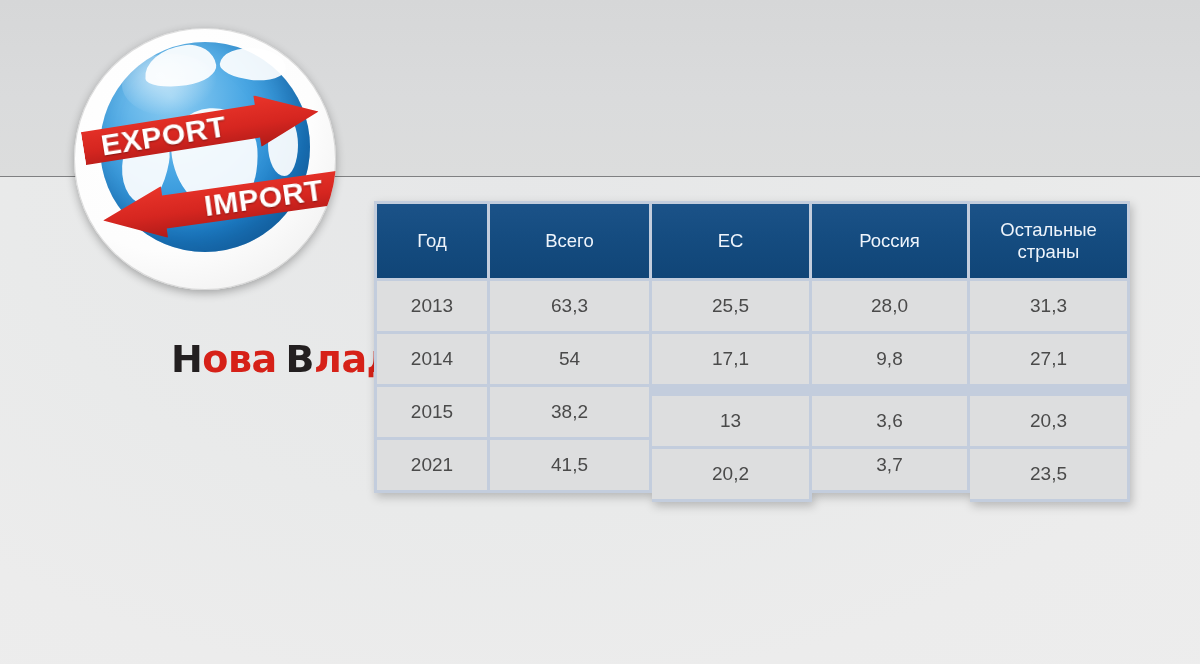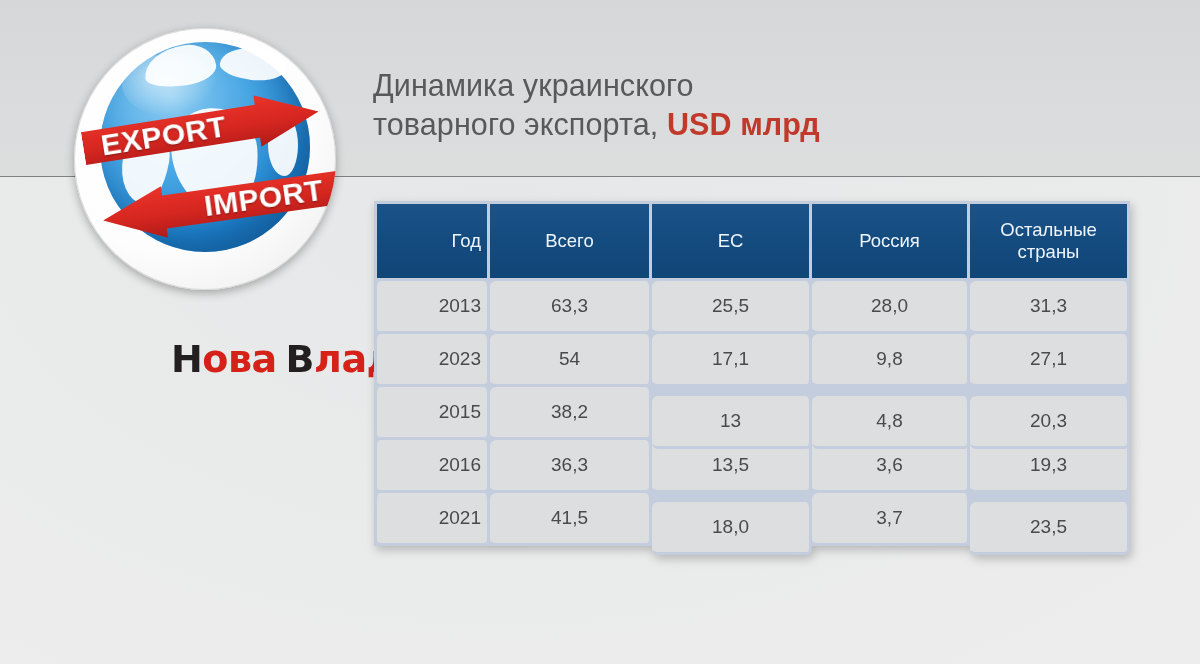--- a/index.html
+++ b/index.html
@@ -180,39 +180,37 @@
   table.data th,
   table.data td {
     border-right: 3px solid #c3cddd;
     border-bottom: 3px solid #c3cddd;
     text-align: center;
     vertical-align: middle;
   }
   table.data th:first-child,
   table.data td:first-child {
     border-left: 3px solid #c3cddd;
-    text-align: right;
   }
   table.data thead th {
     border-top: 3px solid #c3cddd;
     background: linear-gradient(180deg, #1b5288 0%, #154c80 45%, #104577 100%);
     color: #eef4fb;
     font-size: 18.5px;
     font-weight: normal;
     height: 74px;
     line-height: 1.2;
     padding: 0 6px;
   }
   table.data tbody td {
     background: #dddedf;
     color: #4a4a4a;
     font-size: 19px;
     height: 50px;
     padding: 0 6px;
-    border-radius: 6px;
   }
   .col-year   { width: 116px; }
   .col-total  { width: 162px; }
   .col-eu     { width: 160px; }
   .col-russia { width: 158px; }
   .col-other  { width: 160px; }
 
   
   .nudge-down { position: relative; top: 9px; }
 </style>
@@ -240,24 +238,20 @@
       <div class="arrow arrow-import">
         <span>IMPORT</span>
       </div>
     </div>
   </div>
 
   <div class="wordmark">
     <span class="wm-dark">Н</span><span class="wm-red">ова</span><span class="wm-space"></span><span class="wm-dark">В</span><span class="wm-red">лада</span>
   </div>
 
-  <div class="title-block">
-    <span class="title-line">Динамика украинского</span>
-    <span class="title-line"><span>товарного экспорта, </span><span class="title-accent">USD млрд</span></span>
-  </div>
 
   <div class="table-wrap">
     <table class="data">
       <colgroup>
         <col class="col-year">
           <col class="col-total">
           <col class="col-eu">
           <col class="col-russia">
           <col class="col-other">
       </colgroup>
@@ -272,44 +266,37 @@
       </thead>
       <tbody>
         <tr>
           <td>2013</td>
           <td>63,3</td>
           <td>25,5</td>
           <td>28,0</td>
           <td>31,3</td>
         </tr>
         <tr>
-          <td>2023</td>
+          <td>2014</td>
           <td>54</td>
           <td>17,1</td>
           <td>9,8</td>
           <td>27,1</td>
         </tr>
         <tr>
           <td>2015</td>
           <td>38,2</td>
           <td class="nudge-down">13</td>
-          <td class="nudge-down">4,8</td>
+          <td class="nudge-down">3,6</td>
           <td class="nudge-down">20,3</td>
-        </tr>
-        <tr>
-          <td>2016</td>
-          <td>36,3</td>
-          <td>13,5</td>
-          <td>3,6</td>
-          <td>19,3</td>
         </tr>
         <tr>
           <td>2021</td>
           <td>41,5</td>
-          <td class="nudge-down">18,0</td>
+          <td class="nudge-down">20,2</td>
           <td>3,7</td>
           <td class="nudge-down">23,5</td>
         </tr>
       </tbody>
     </table>
   </div>
 
 </div>
 
 </body></html>

